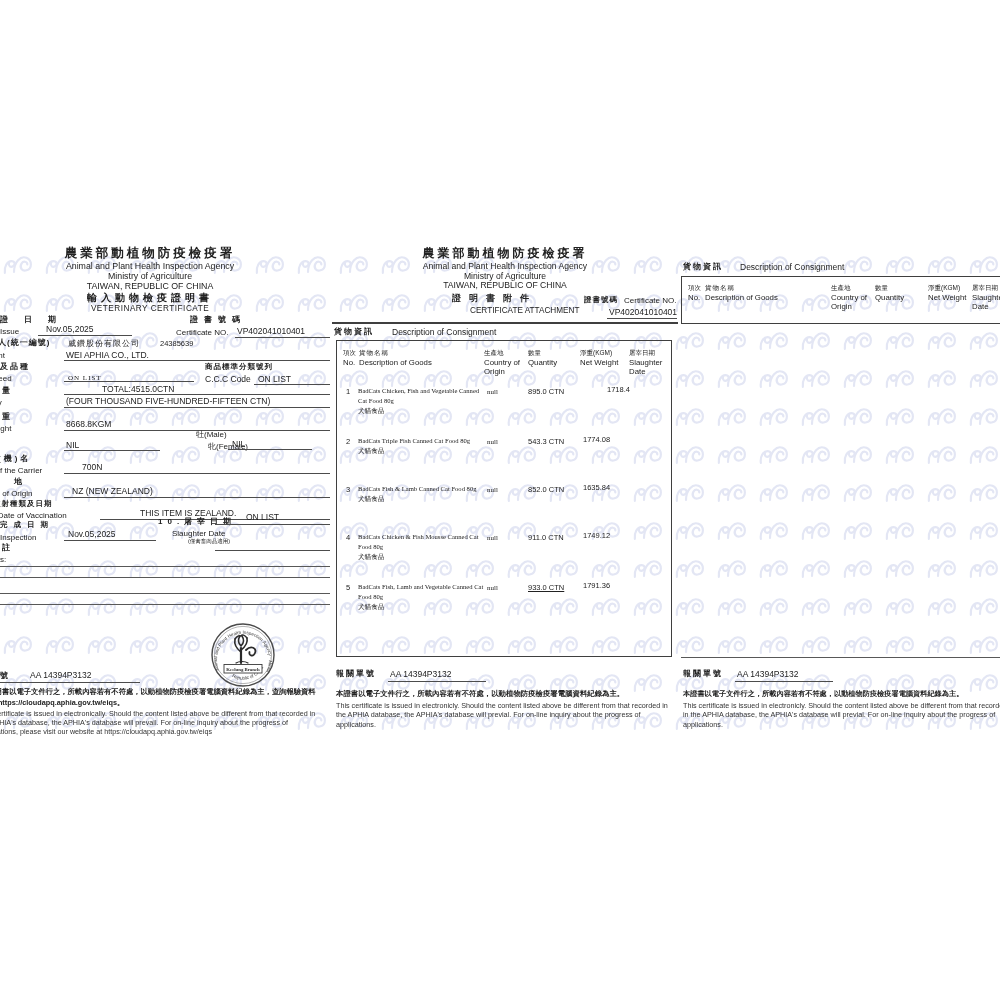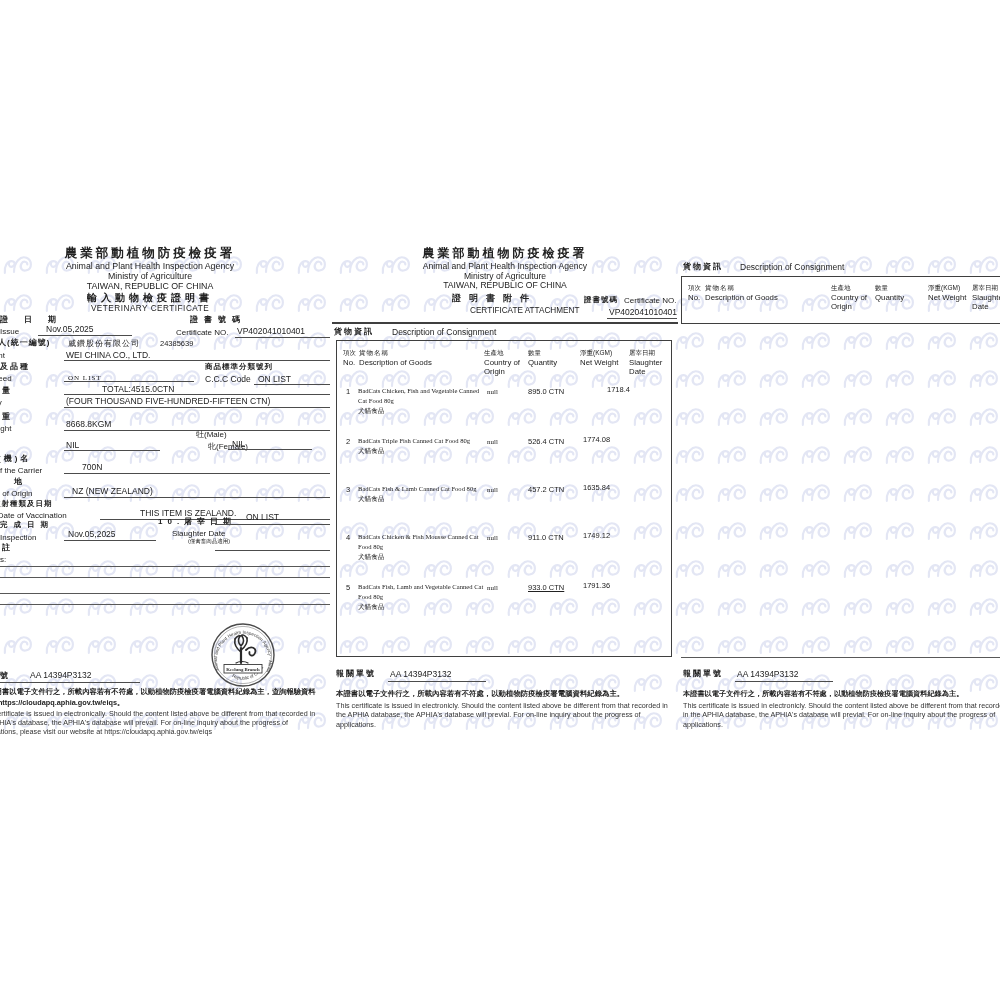--- a/index.html
+++ b/index.html
@@ -360,21 +360,21 @@
     <div class="ul" style="left:38px;top:335px;width:94px;"></div>
     <div class="t b" style="left:190px;top:315px;font-size:8px;letter-spacing:6px;">證書號碼</div>
     <div class="t" style="left:176px;top:328px;font-size:8px;">Certificate NO.</div>
     <div class="t" style="left:237px;top:327px;font-size:8.5px;">VP402041010401</div>
     <div class="ul" style="left:235px;top:337px;width:95px;"></div>
 
     <div class="t b" style="left:-20px;top:338px;font-size:8px;letter-spacing:1px;">申請人(統一編號)</div>
     <div class="t" style="left:-28px;top:351px;font-size:8px;">Applicant</div>
     <div class="t" style="left:68px;top:339px;font-size:8px;letter-spacing:1px;">威鑽股份有限公司</div>
     <div class="t" style="left:160px;top:340px;font-size:7.5px;">24385639</div>
-    <div class="t" style="left:66px;top:351px;font-size:8.5px;">WEI CHINA CO., LTD.</div>
+    <div class="t" style="left:66px;top:351px;font-size:8.5px;">WEI APHIA CO., LTD.</div>
     <div class="ul" style="left:64px;top:360px;width:266px;"></div>
 
     <div class="t b" style="left:-20px;top:362px;font-size:8px;letter-spacing:2px;">品名及品種</div>
     <div class="t" style="left:-28px;top:374px;font-size:8px;">Kind/Breed</div>
     <div class="t serif" style="left:68px;top:374px;font-size:7px;letter-spacing:1px;">ON LIST</div>
     <div class="ul" style="left:64px;top:381px;width:130px;"></div>
     <div class="t b" style="left:205px;top:363px;font-size:7.5px;letter-spacing:1px;">商品標準分類號列</div>
     <div class="t" style="left:205px;top:375px;font-size:8.5px;">C.C.C Code</div>
     <div class="t" style="left:258px;top:375px;font-size:8.5px;">ON LIST</div>
     <div class="ul" style="left:254px;top:384px;width:76px;"></div>
@@ -500,27 +500,27 @@
 
     <div class="t" style="left:346px;top:388px;font-size:7.5px;">1</div>
     <div class="t wrap serif" style="left:358px;top:386px;width:128px;font-size:6.6px;line-height:1.5;"><span>BadCats Chicken, Fish and Vegetable Canned Cat Food 80g</span><br><span>犬貓食品</span></div>
     <div class="t serif" style="left:487px;top:388px;font-size:7px;">null</div>
     <div class="t" style="left:528px;top:388px;font-size:7.5px;">895.0 CTN</div>
     <div class="t" style="left:583px;top:386px;font-size:7.5px;margin-left:24px;">1718.4</div>
 
     <div class="t" style="left:346px;top:438px;font-size:7.5px;">2</div>
     <div class="t wrap serif" style="left:358px;top:436px;width:128px;font-size:6.6px;line-height:1.5;"><span>BadCats Triple Fish Canned Cat Food 80g</span><br><span>犬貓食品</span></div>
     <div class="t serif" style="left:487px;top:438px;font-size:7px;">null</div>
-    <div class="t" style="left:528px;top:438px;font-size:7.5px;">526.4 CTN</div>
+    <div class="t" style="left:528px;top:438px;font-size:7.5px;">543.3 CTN</div>
     <div class="t" style="left:583px;top:436px;font-size:7.5px;">1774.08</div>
 
     <div class="t" style="left:346px;top:486px;font-size:7.5px;">3</div>
     <div class="t wrap serif" style="left:358px;top:484px;width:128px;font-size:6.6px;line-height:1.5;"><span>BadCats Fish &amp; Lamb Canned Cat Food 80g</span><br><span>犬貓食品</span></div>
     <div class="t serif" style="left:487px;top:486px;font-size:7px;">null</div>
-    <div class="t" style="left:528px;top:486px;font-size:7.5px;">457.2 CTN</div>
+    <div class="t" style="left:528px;top:486px;font-size:7.5px;">852.0 CTN</div>
     <div class="t" style="left:583px;top:484px;font-size:7.5px;">1635.84</div>
 
     <div class="t" style="left:346px;top:534px;font-size:7.5px;">4</div>
     <div class="t wrap serif" style="left:358px;top:532px;width:128px;font-size:6.6px;line-height:1.5;"><span>BadCats Chicken &amp; Fish Mousse Canned Cat Food 80g</span><br><span>犬貓食品</span></div>
     <div class="t serif" style="left:487px;top:534px;font-size:7px;">null</div>
     <div class="t" style="left:528px;top:534px;font-size:7.5px;">911.0 CTN</div>
     <div class="t" style="left:583px;top:532px;font-size:7.5px;">1749.12</div>
 
     <div class="t" style="left:346px;top:584px;font-size:7.5px;">5</div>
     <div class="t wrap serif" style="left:358px;top:582px;width:128px;font-size:6.6px;line-height:1.5;"><span>BadCats Fish, Lamb and Vegetable Canned Cat Food 80g</span><br><span>犬貓食品</span></div>

